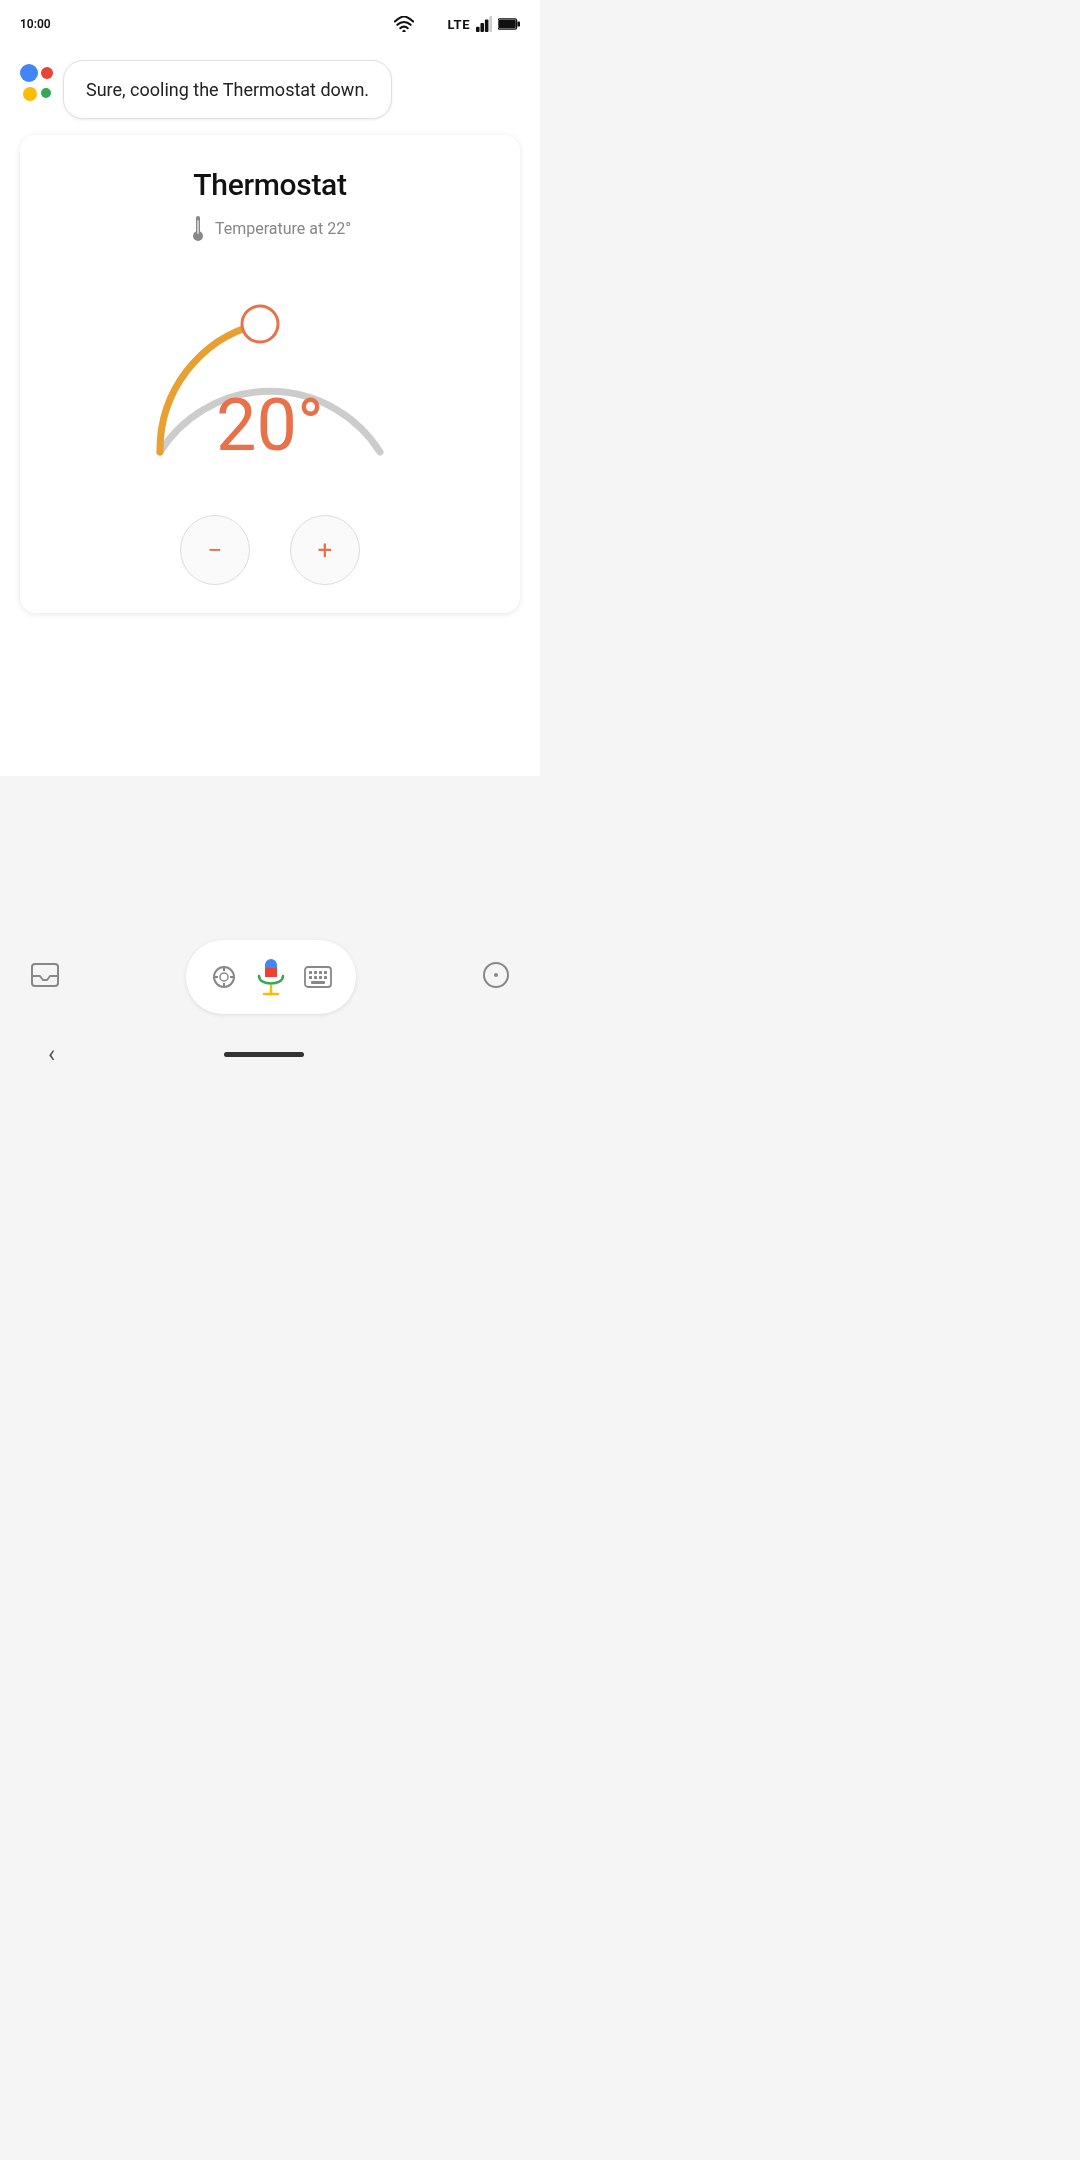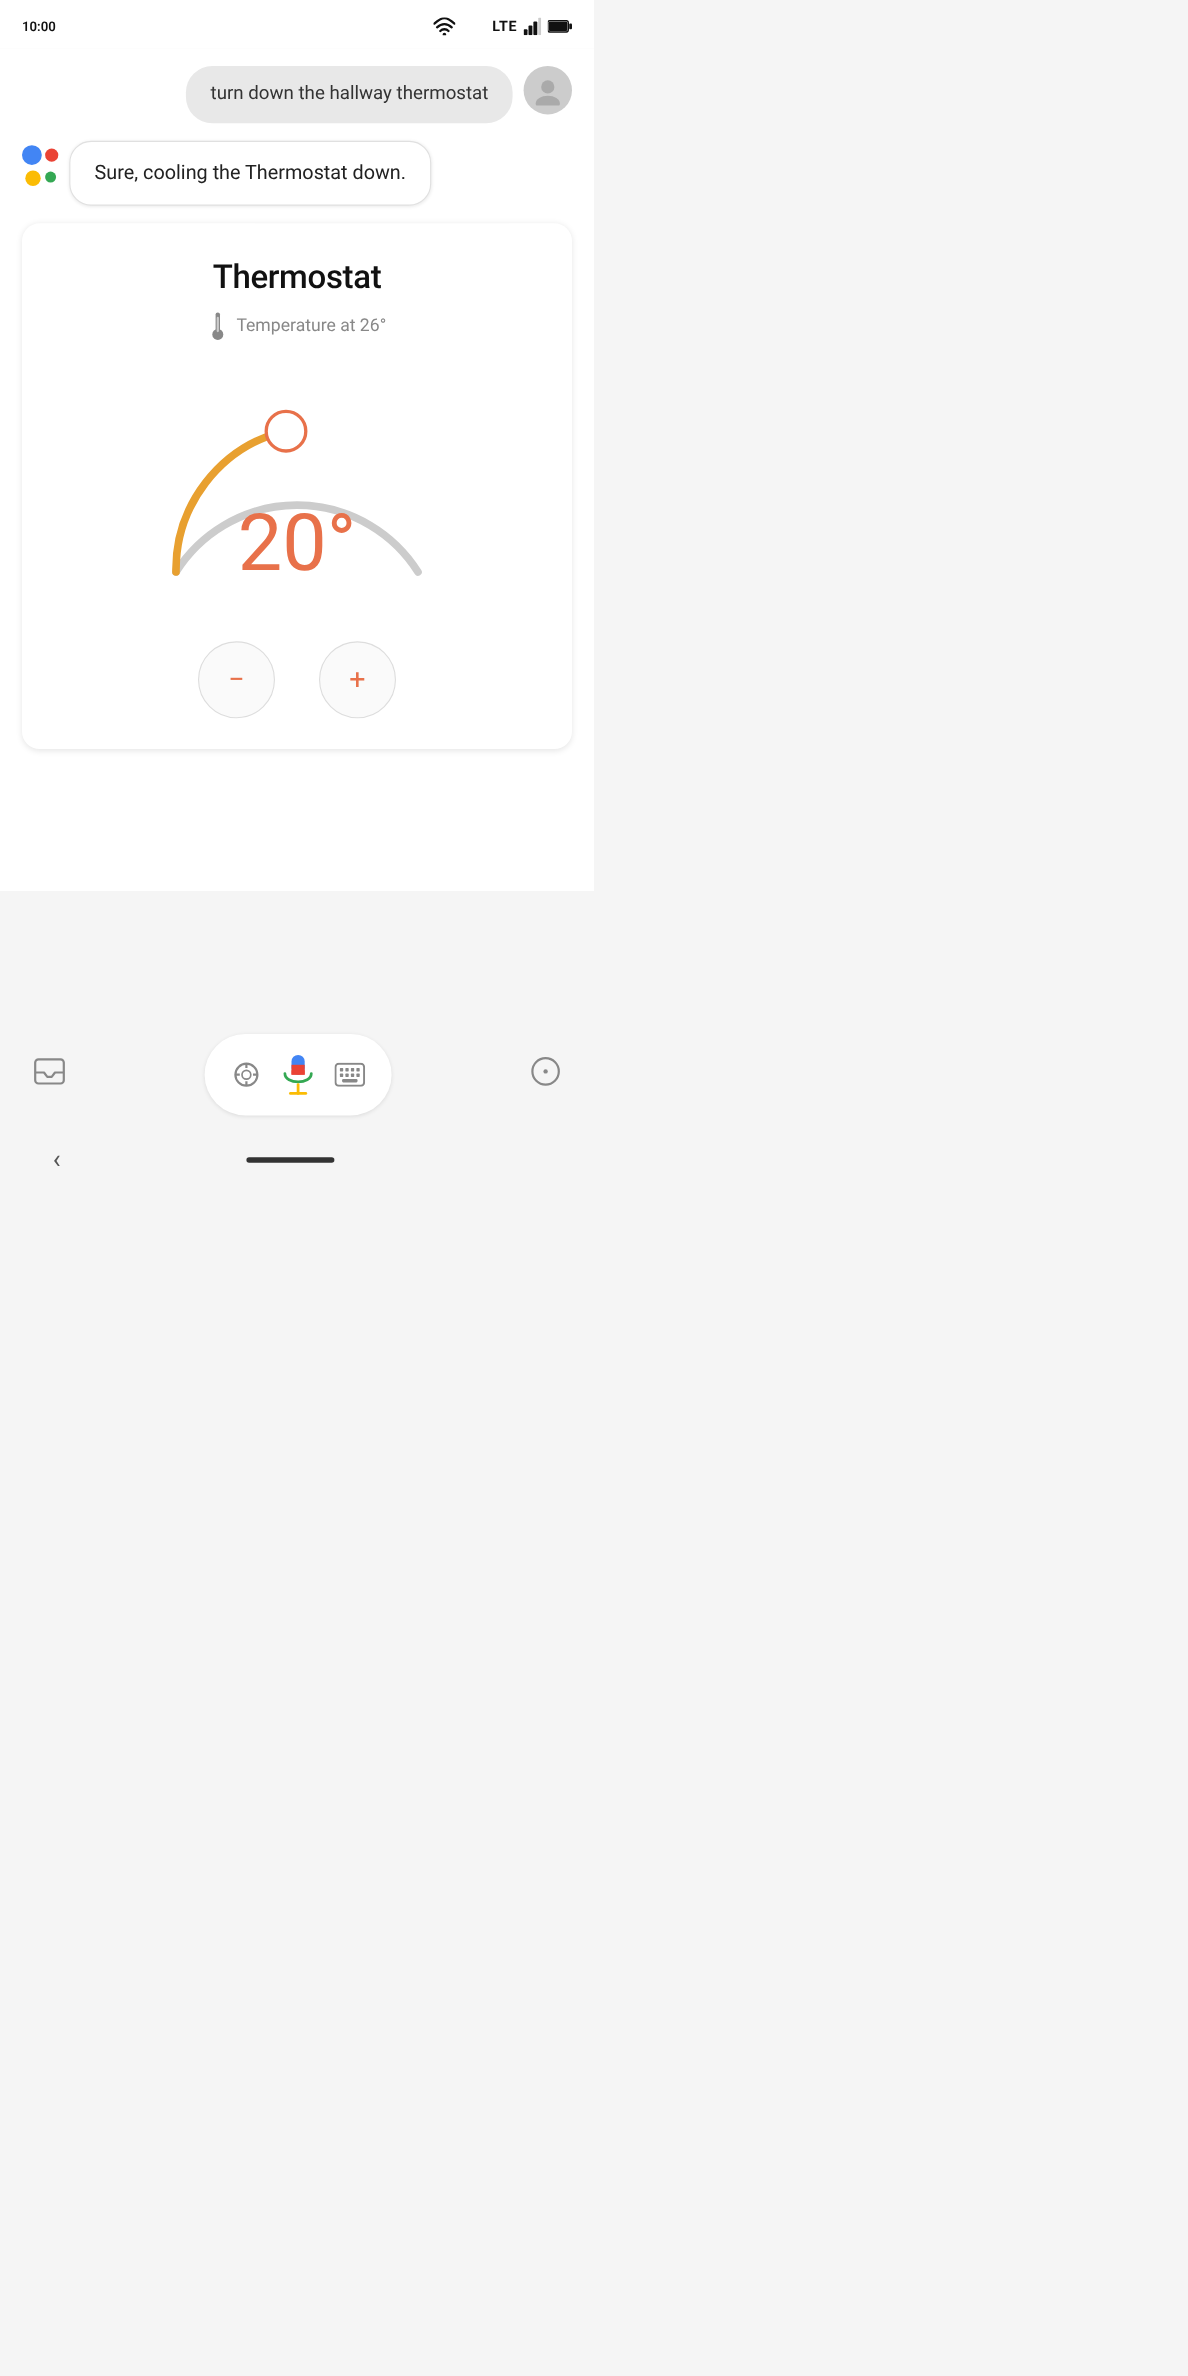--- a/index.html
+++ b/index.html
@@ -275,31 +275,20 @@
     <svg width="22" height="14" viewBox="0 0 26 14">
       <rect x="0" y="1" width="22" height="12" rx="2" stroke="#111" stroke-width="1.5" fill="none"></rect>
       <rect x="1" y="2" width="20" height="10" rx="1.5" fill="#111"></rect>
       <rect x="23" y="4" width="3" height="6" rx="1" fill="#111"></rect>
     </svg>
   </div>
 </div>
 
 <div class="chat-area">
 
-  <div class="user-message-row">
-    <div class="user-bubble">
-      <span>turn down the hallway thermostat</span>
-    </div>
-    <div class="user-avatar">
-      <svg width="28" height="28" viewBox="0 0 28 28" fill="none">
-        <circle cx="14" cy="11" r="6" fill="#aaa"></circle>
-        <ellipse cx="14" cy="26" rx="11" ry="7" fill="#aaa"></ellipse>
-      </svg>
-    </div>
-  </div>
 
   <div class="assistant-row">
     <div class="google-dots">
       <div class="dots-top">
         <div class="dot dot-blue"></div>
         <div class="dot dot-red"></div>
       </div>
       <div style="display:flex;gap:4px;margin-top:3px;align-items:center;justify-content:center;">
         <div class="dot dot-yellow"></div>
         <div class="dot dot-green"></div>
@@ -313,21 +302,21 @@
   <div class="thermostat-card">
     <div class="thermostat-title">Thermostat</div>
 
     <div class="temperature-label-row">
 
       <svg width="18" height="28" viewBox="0 0 18 28">
         <rect x="7" y="2" width="4" height="18" rx="2" fill="#888"></rect>
         <circle cx="9" cy="22" r="5" fill="#888"></circle>
         <rect x="8" y="6" width="2" height="14" rx="1" fill="#ccc"></rect>
       </svg>
-      <span class="temperature-label-text">Temperature at 26°</span>
+      <span class="temperature-label-text">Temperature at 22°</span>
     </div>
 
     <div class="dial-container">
       <svg class="dial-svg" width="320" height="210" viewBox="0 0 320 210">
 
         <path d="M 50 190 A 130 130 0 0 1 270 190" stroke="#CCCCCC" stroke-width="7" fill="none" stroke-linecap="round"></path>
 
         <path d="M 50 190 A 130 130 0 0 1 148 62" stroke="#E8A030" stroke-width="7" fill="none" stroke-linecap="round"></path>
 
         <circle cx="150" cy="62" r="18" fill="white" stroke="#E8714A" stroke-width="3"></circle>

